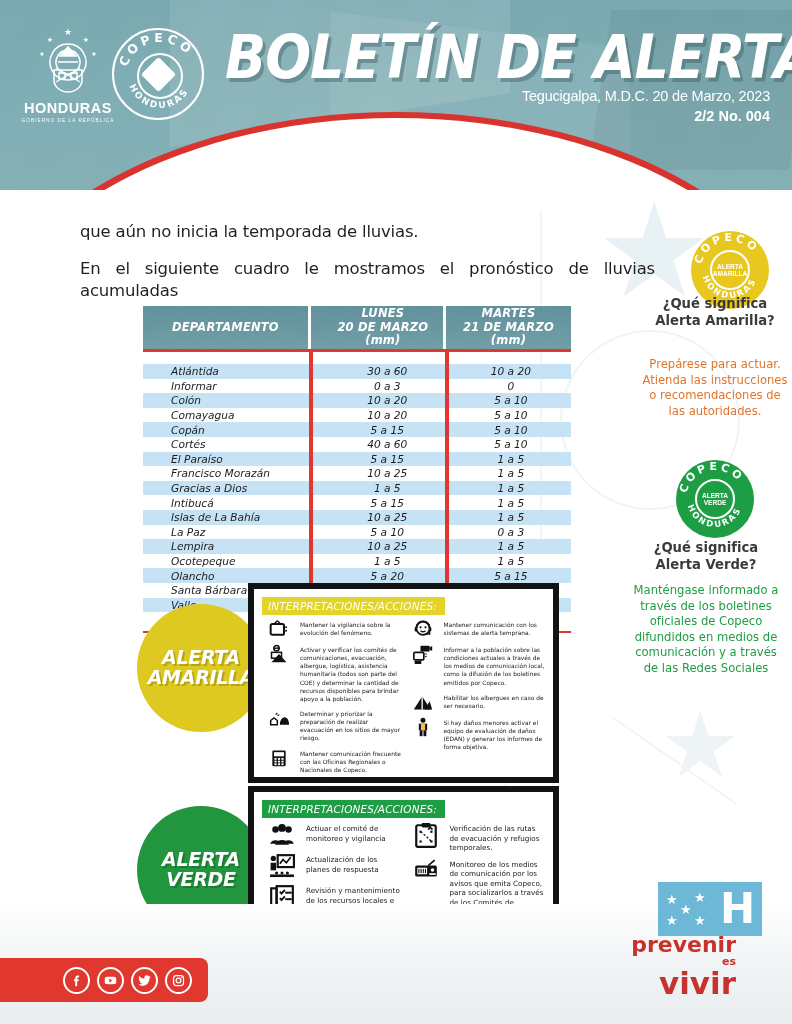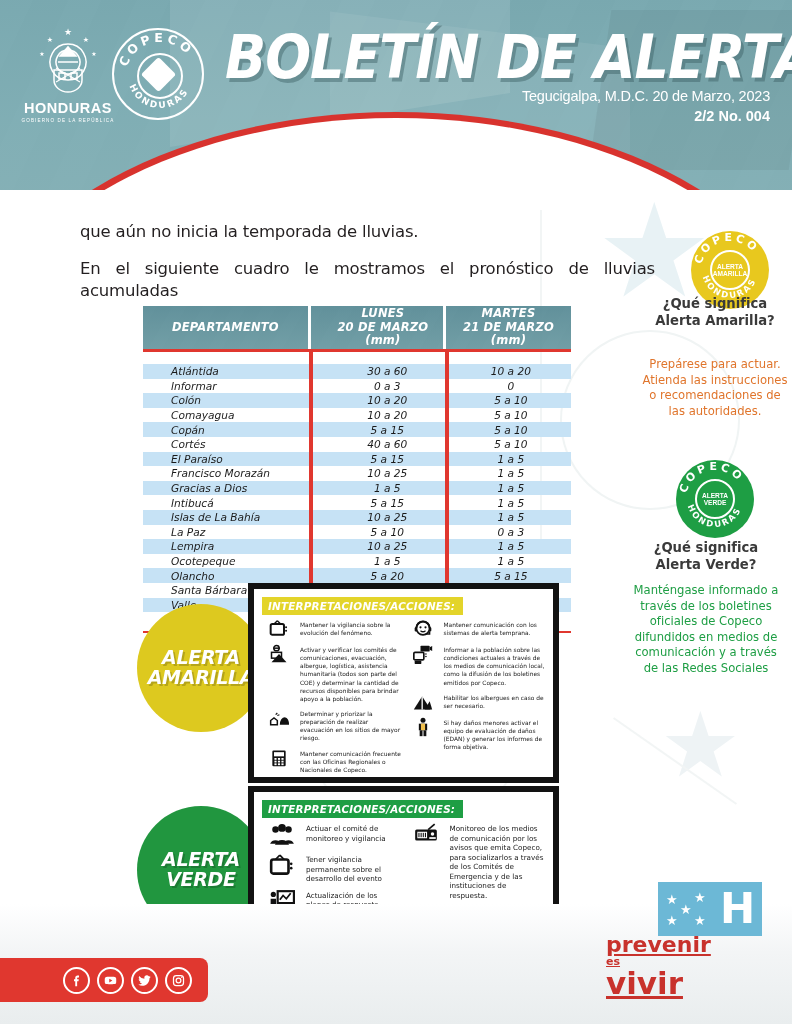--- a/index.html
+++ b/index.html
@@ -324,21 +324,21 @@
   .panel {
     position: absolute;
     background: #ffffff;
     border: 6px solid #121212;
   }
   .panel-title {
     position: absolute;
     top: 8px; left: 8px;
     padding: 3px 8px 3px 6px;
     font-size: 10.4px;
-    font-weight: 700;
+    font-weight: 400;
     font-style: italic;
     color: #ffffff;
     letter-spacing: 0.2px;
     font-family: "DejaVu Sans", sans-serif;
   }
   .pt-yellow { background: #e3d42a; color: #ffffff; }
   .pt-green  { background: #1e9e44; color: #ffffff; }
 
   .items {
     position: absolute;
@@ -421,23 +421,22 @@
     font-size: 42px;
     font-weight: 800;
     color: #ffffff;
     line-height: 1;
     font-family: "DejaVu Sans", sans-serif;
   }
   .prevenir {
     position: absolute;
     right: 56px; bottom: 26px;
     width: 130px;
-    text-align: left;
+    text-align: right;
     color: #c8322c;
-    text-decoration: underline;
   }
   .prev-1 { font-size: 22px; font-weight: 600; line-height: 1; font-family: "DejaVu Sans", sans-serif; }
   .prev-2 { font-size: 11px; font-weight: 600; line-height: 1.1; font-family: "DejaVu Sans", sans-serif; }
   .prev-3 { font-size: 31px; font-weight: 800; line-height: 0.95; font-family: "DejaVu Sans", sans-serif; }
   svg { display: block; }
 </style>
 </head>
 <body>
 
 <div class="page">
@@ -802,31 +801,20 @@
                 <path d="M1 20 a5.5 5.5 0 0 1 10 0z" fill="#111"></path>
                 <path d="M13 20 a5.5 5.5 0 0 1 10 0z" fill="#111"></path>
                 <path d="M5.5 21 a7 7 0 0 1 13 0z" fill="#111"></path>
               </svg>
             </div>
             <div class="tx">Actiuar el comité de monitoreo y vigilancia</div>
           </div>
           <div class="item">
             <div class="ic">
               <svg viewBox="0 0 24 24" width="26" height="26">
-                <rect x="2" y="6" width="16" height="13" rx="2" fill="none" stroke="#111" stroke-width="2.4"></rect>
-                <circle cx="20.5" cy="10" r="1.2" fill="#111"></circle>
-                <circle cx="20.5" cy="14" r="1.2" fill="#111"></circle>
-                <path d="M6 6 L10 2 M14 6 L10 2" stroke="#111" stroke-width="1.6" fill="none"></path>
-              </svg>
-            </div>
-            <div class="tx">Tener vigilancia permanente sobre el desarrollo del evento</div>
-          </div>
-          <div class="item">
-            <div class="ic">
-              <svg viewBox="0 0 24 24" width="26" height="26">
                 <rect x="8" y="2" width="15" height="11" fill="none" stroke="#111" stroke-width="2"></rect>
                 <path d="M10 10 l3 -4 l3 3 l4 -5" stroke="#111" stroke-width="1.6" fill="none"></path>
                 <circle cx="4" cy="5" r="2.4" fill="#111"></circle>
                 <path d="M1.5 9 h5 v7 h-5z" fill="#111"></path>
                 <path d="M1 21 h22" stroke="#111" stroke-width="2.4"></path>
                 <circle cx="7" cy="18.5" r="1.4" fill="#111"></circle>
                 <circle cx="12" cy="18.5" r="1.4" fill="#111"></circle>
                 <circle cx="17" cy="18.5" r="1.4" fill="#111"></circle>
               </svg>
             </div>
@@ -840,20 +828,35 @@
                 <path d="M10 7 l1.6 1.8 l3-3.4" stroke="#111" stroke-width="1.8" fill="none"></path>
                 <path d="M15 8 h6" stroke="#111" stroke-width="1.8"></path>
                 <path d="M10 13 l1.6 1.8 l3-3.4" stroke="#111" stroke-width="1.8" fill="none"></path>
                 <path d="M15 14 h6" stroke="#111" stroke-width="1.8"></path>
               </svg>
             </div>
             <div class="tx">Revisión y mantenimiento de los recursos locales e institucionales.</div>
           </div>
         </div>
       <div class="col" id="g-right">
+          <div class="item">
+            <div class="ic">
+              <svg viewBox="0 0 24 24" width="26" height="26">
+                <rect x="3" y="3" width="18" height="20" rx="1.5" fill="none" stroke="#111" stroke-width="2"></rect>
+                <rect x="8" y="1" width="8" height="4" rx="1" fill="#111"></rect>
+                <rect x="6" y="8" width="2" height="2" fill="#111"></rect>
+                <rect x="16" y="8" width="2" height="2" fill="#111"></rect>
+                <rect x="6" y="17" width="2" height="2" fill="#111"></rect>
+                <rect x="16" y="17" width="2" height="2" fill="#111"></rect>
+                <path d="M7 9 L12 13 L17 18" stroke="#111" stroke-width="1.2" stroke-dasharray="2 1.6" fill="none"></path>
+                <path d="M14 7 l2 -2 l2 2" stroke="#111" stroke-width="1.6" fill="none"></path>
+              </svg>
+            </div>
+            <div class="tx">Verificación de las rutas de evacuación y refugios temporales.</div>
+          </div>
           <div class="item">
             <div class="ic">
               <svg viewBox="0 0 24 24" width="26" height="26">
                 <rect x="2" y="7" width="20" height="10" rx="1.4" fill="#111"></rect>
                 <rect x="4" y="9" width="9" height="6" fill="#fff"></rect>
                 <g fill="#111">
                   <rect x="5" y="10" width="1" height="4"></rect>
                   <rect x="7" y="10" width="1" height="4"></rect>
                   <rect x="9" y="10" width="1" height="4"></rect>
                   <rect x="11" y="10" width="1" height="4"></rect>

